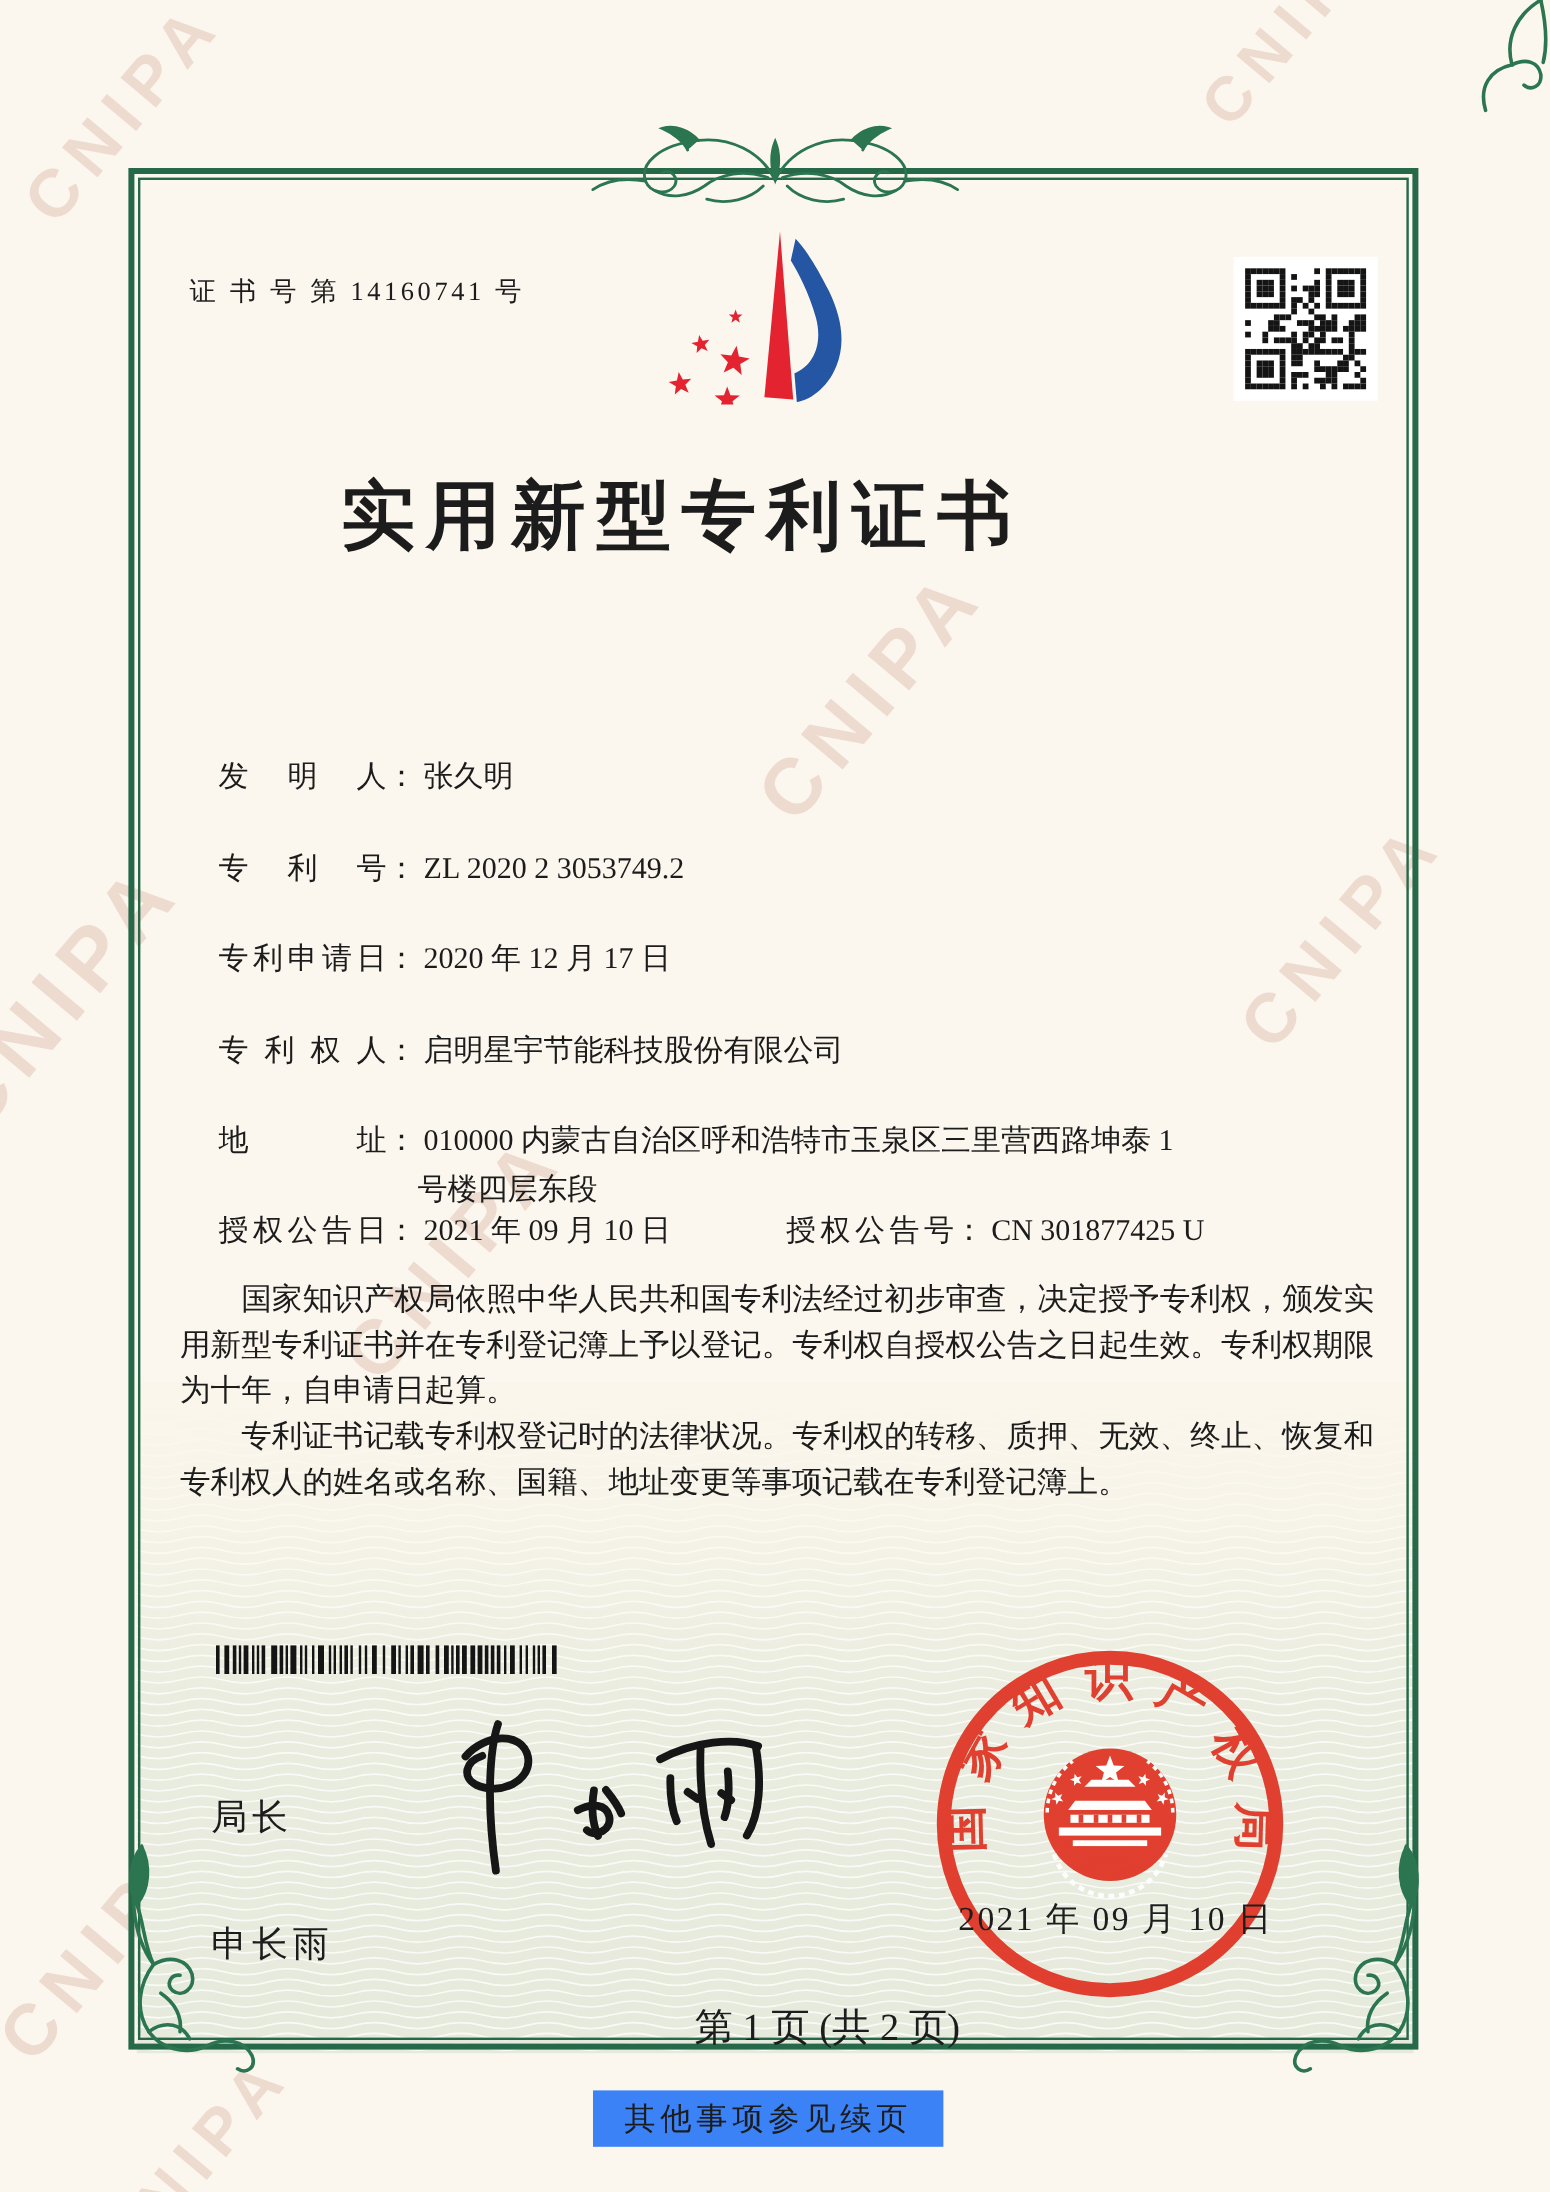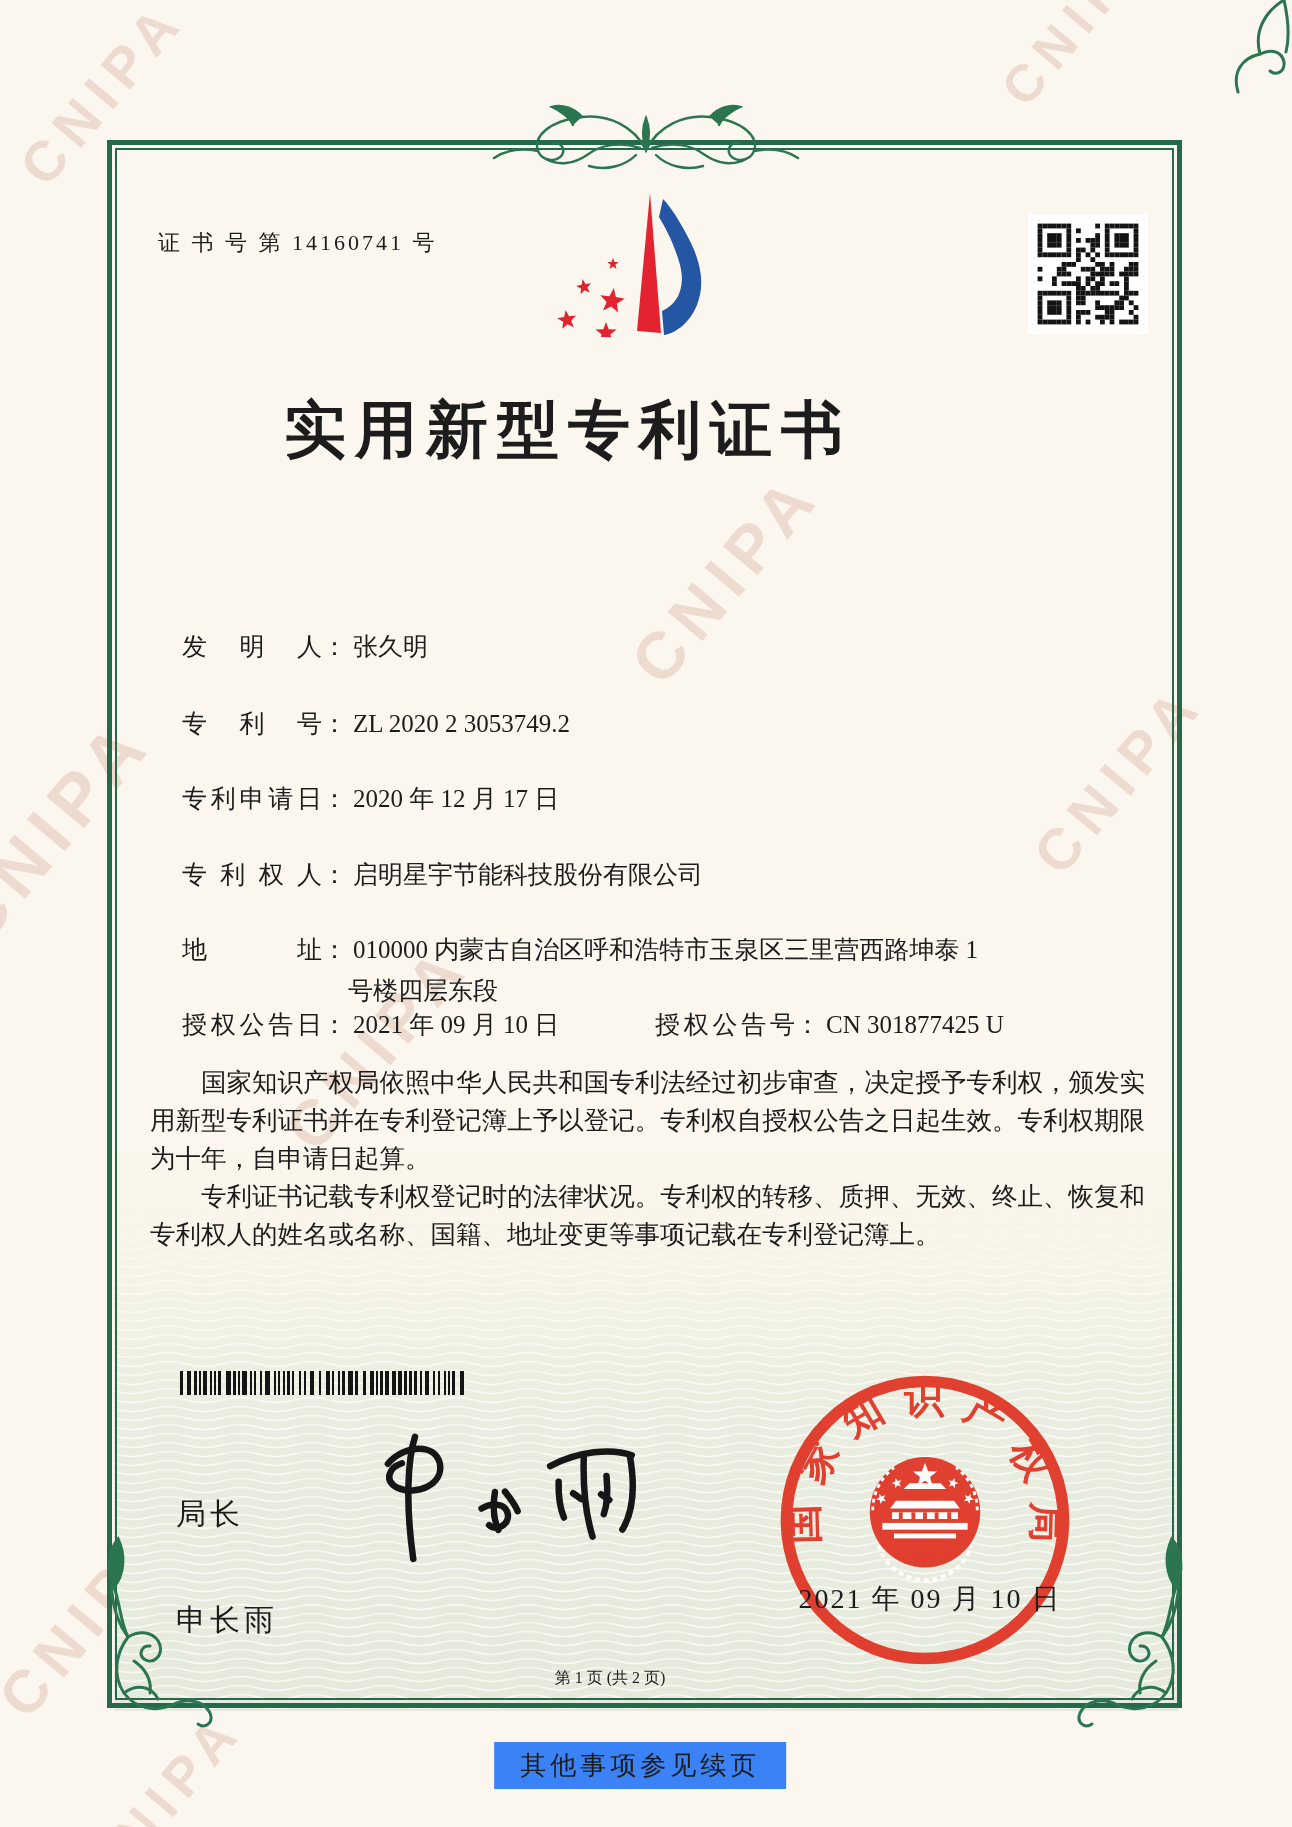--- a/index.html
+++ b/index.html
@@ -34,21 +34,21 @@
   .row2{position:absolute;left:655px;font-size:25px;white-space:nowrap;}
 
   .paras{position:absolute;left:150px;top:1064px;width:995px;font-size:25.5px;line-height:38px;text-align:justify;}
   .paras p{margin:0;text-indent:2em;}
 
   .signer{position:absolute;left:176px;font-size:30px;font-weight:400;
           font-family:"Liberation Sans","DejaVu Sans",sans-serif;letter-spacing:4px;}
 
   .seal-date{position:absolute;left:770px;top:1580px;width:320px;text-align:center;
              font-size:28px;letter-spacing:2px;color:#1d1d1d;z-index:6;}
-  .page-no{position:absolute;left:420px;top:1668px;width:380px;text-align:center;font-size:16px;}
+  .page-no{position:absolute;left:420px;top:1668px;width:380px;text-align:right;font-size:32px;}
   .cont-note{position:absolute;left:50%;top:1742px;transform:translateX(-52%);
              background:#3b82f6;padding:6px 26px;font-size:26px;letter-spacing:4px;}
   .gstroke{stroke:#2b7550;fill:none;stroke-linecap:round;}
 </style>
 </head>
 <body>
 
 <div class="page">
 
   <div class="wm" style="left:-8px;top:60px;font-size:56px;">CNIPA</div>

